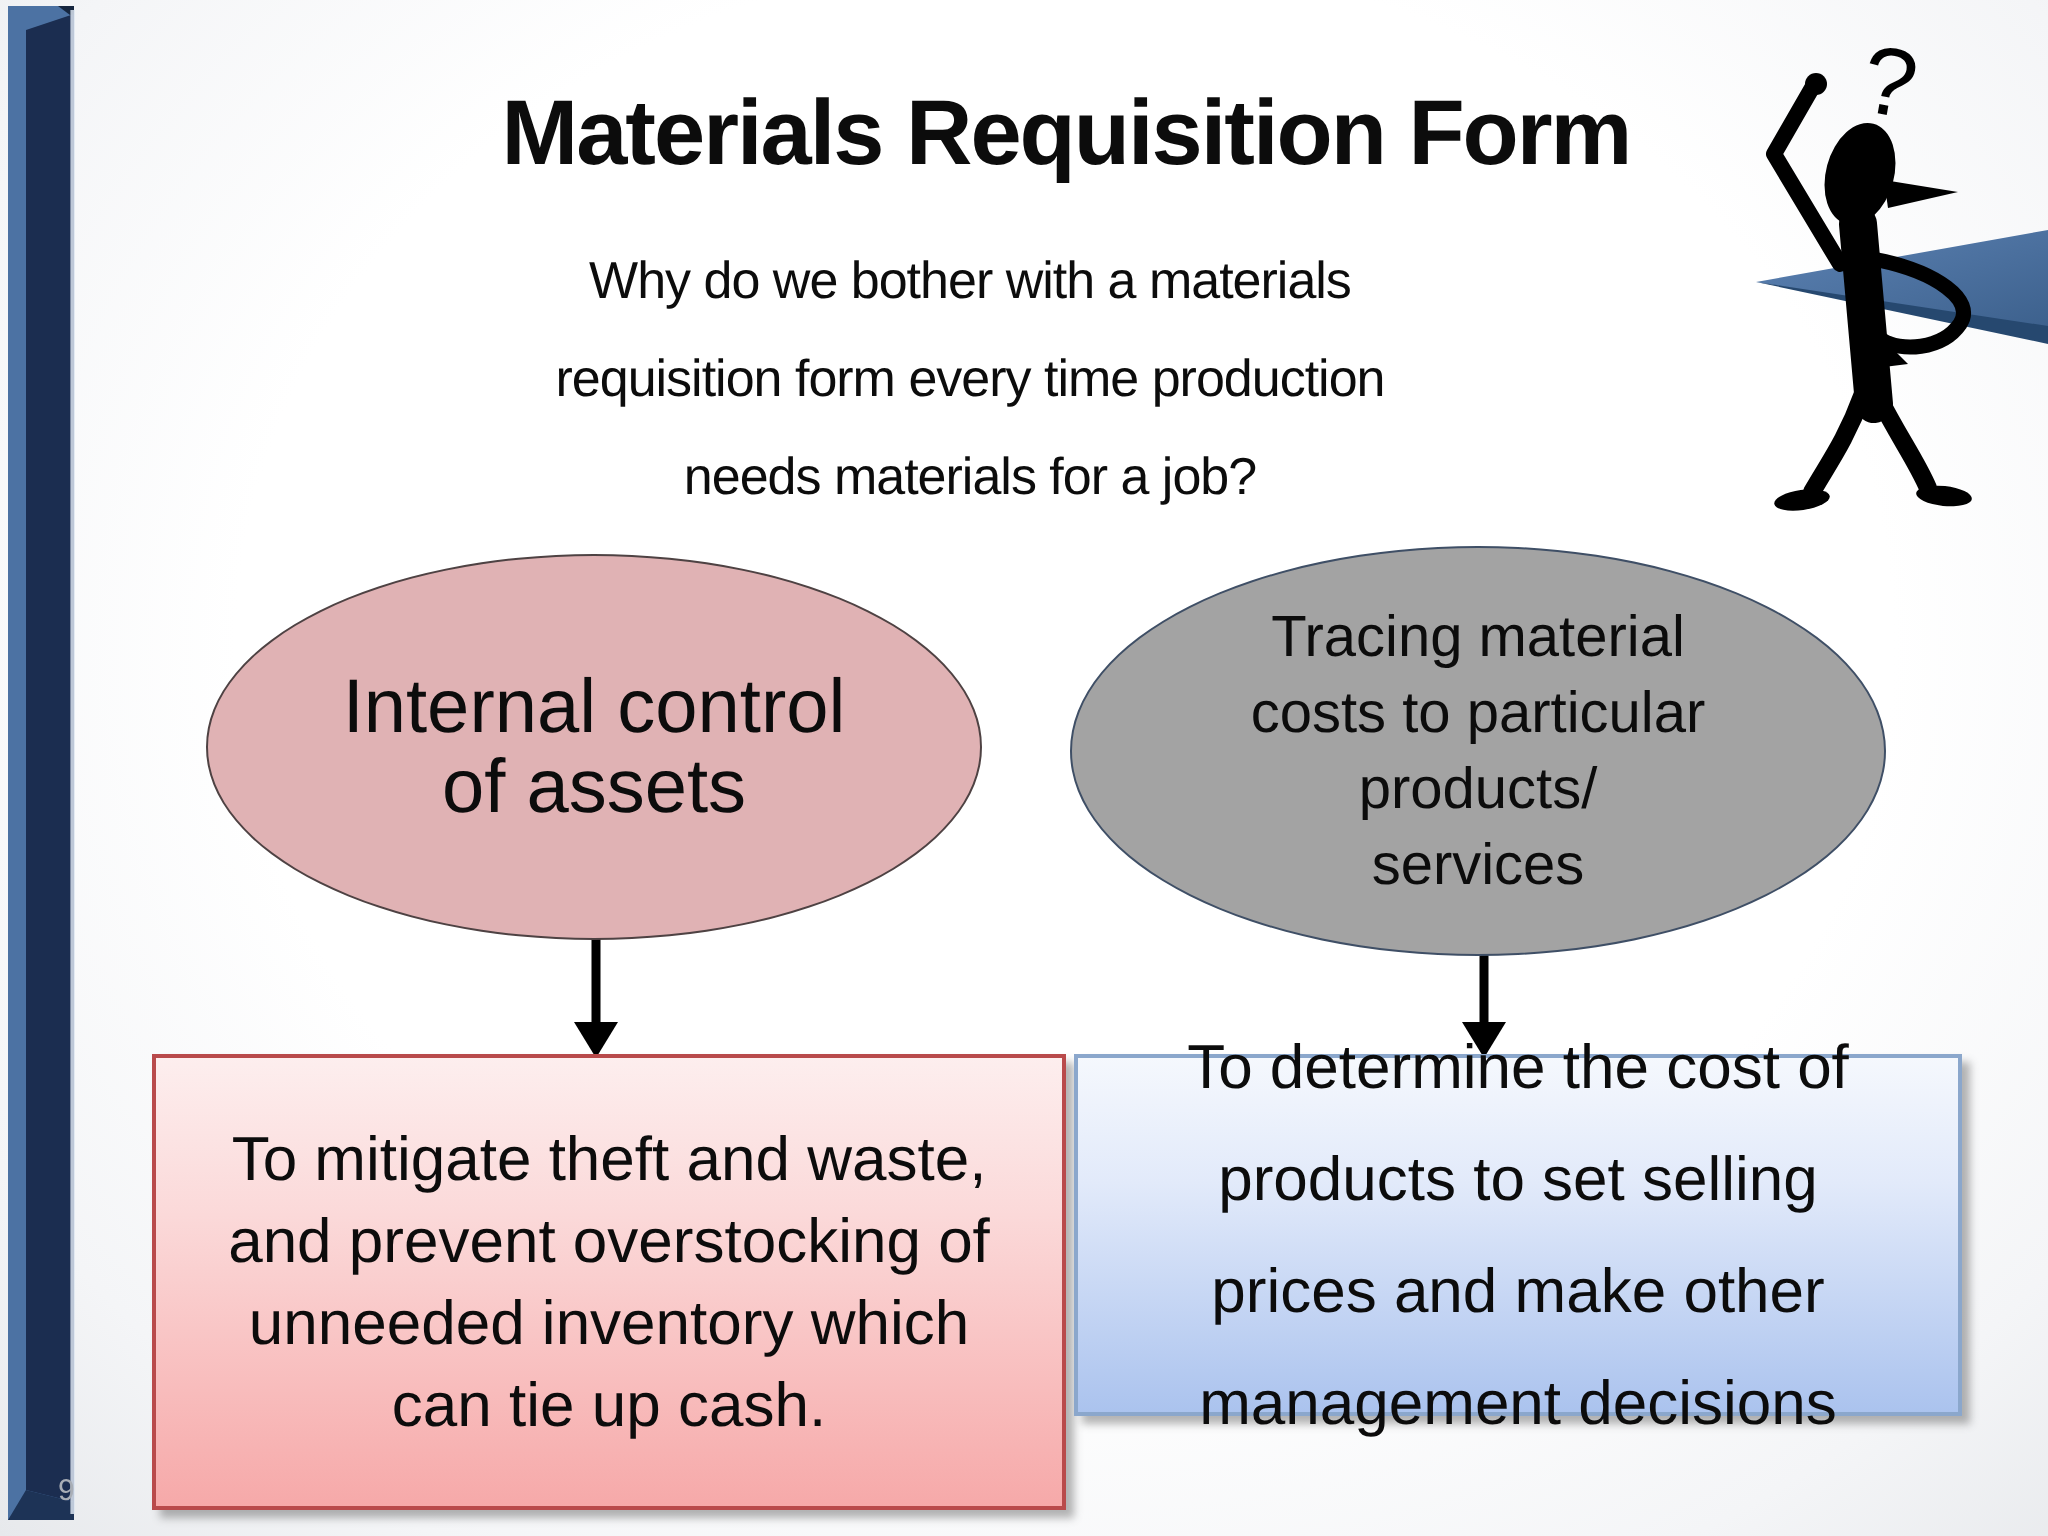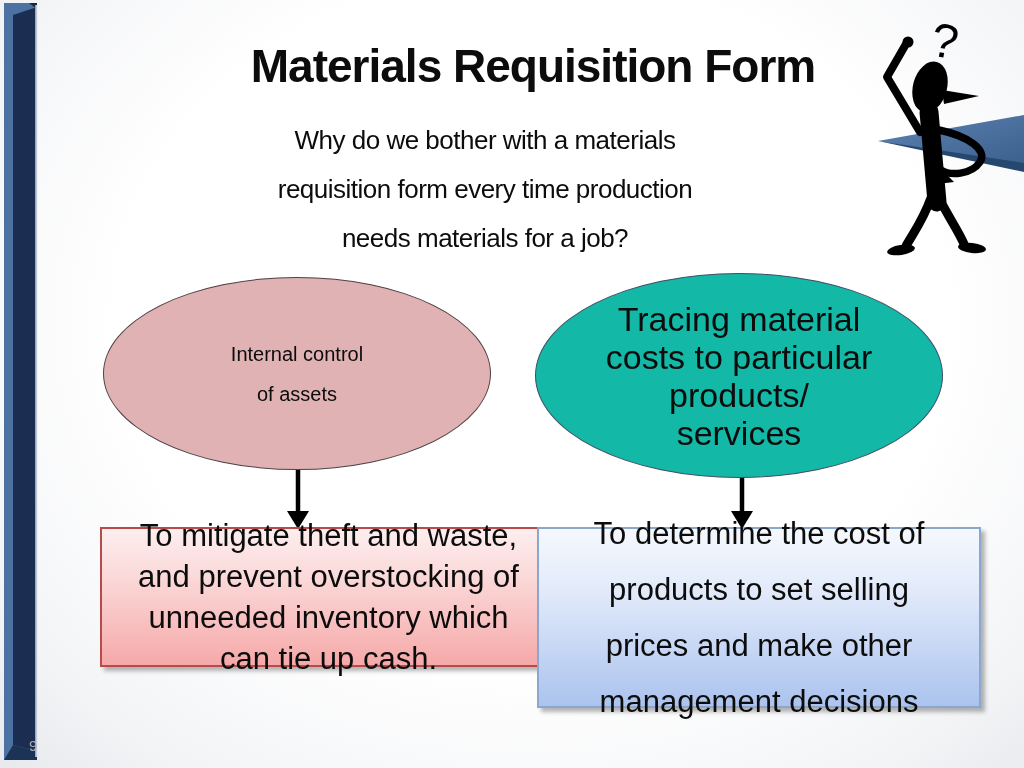--- a/index.html
+++ b/index.html
@@ -23,39 +23,39 @@
   }
 
   
   .bubble{
     border-radius:50%;display:flex;align-items:center;justify-content:center;
     text-align:center;white-space:pre-line;z-index:3;box-sizing:border-box;
   }
   .bubble-left{
     left:103px;top:277px;width:388px;height:193px;
     background:#e0b2b4;border:1.5px solid #4e4243;
-    font-size:20px;line-height:40px;
+    font-size:38px;line-height:40px;
   }
   .bubble-right{
     left:535px;top:273px;width:408px;height:205px;
-    background:#14b8a6;border:1.5px solid #3f4f66;
-    font-size:34px;line-height:38px;
+    background:#a3a3a3;border:1.5px solid #3f4f66;
+    font-size:29px;line-height:38px;
   }
 
   
   .result-box{
     display:flex;align-items:center;justify-content:center;text-align:center;
     white-space:pre-line;z-index:3;box-sizing:border-box;
     box-shadow:4px 4px 4px rgba(90,90,90,0.45);
   }
   .result-left{
-    left:76px;top:527px;width:457px;height:140px;
+    left:76px;top:527px;width:457px;height:228px;
     background:linear-gradient(to bottom,#fdeeee 0%,#fbd9d9 35%,#f6a9a9 100%);
     border:2px solid #b94a4b;
-    font-size:31px;line-height:41px;margin-left:24px;
+    font-size:31px;line-height:41px;
   }
   .result-right{
     left:537px;top:527px;width:444px;height:181px;
     background:linear-gradient(to bottom,#f5f8fd 0%,#e2eafa 35%,#abc3ee 100%);
     border:2px solid #8ba7cc;
     font-size:31px;line-height:56px;
   }
 
   
   .page-number{

